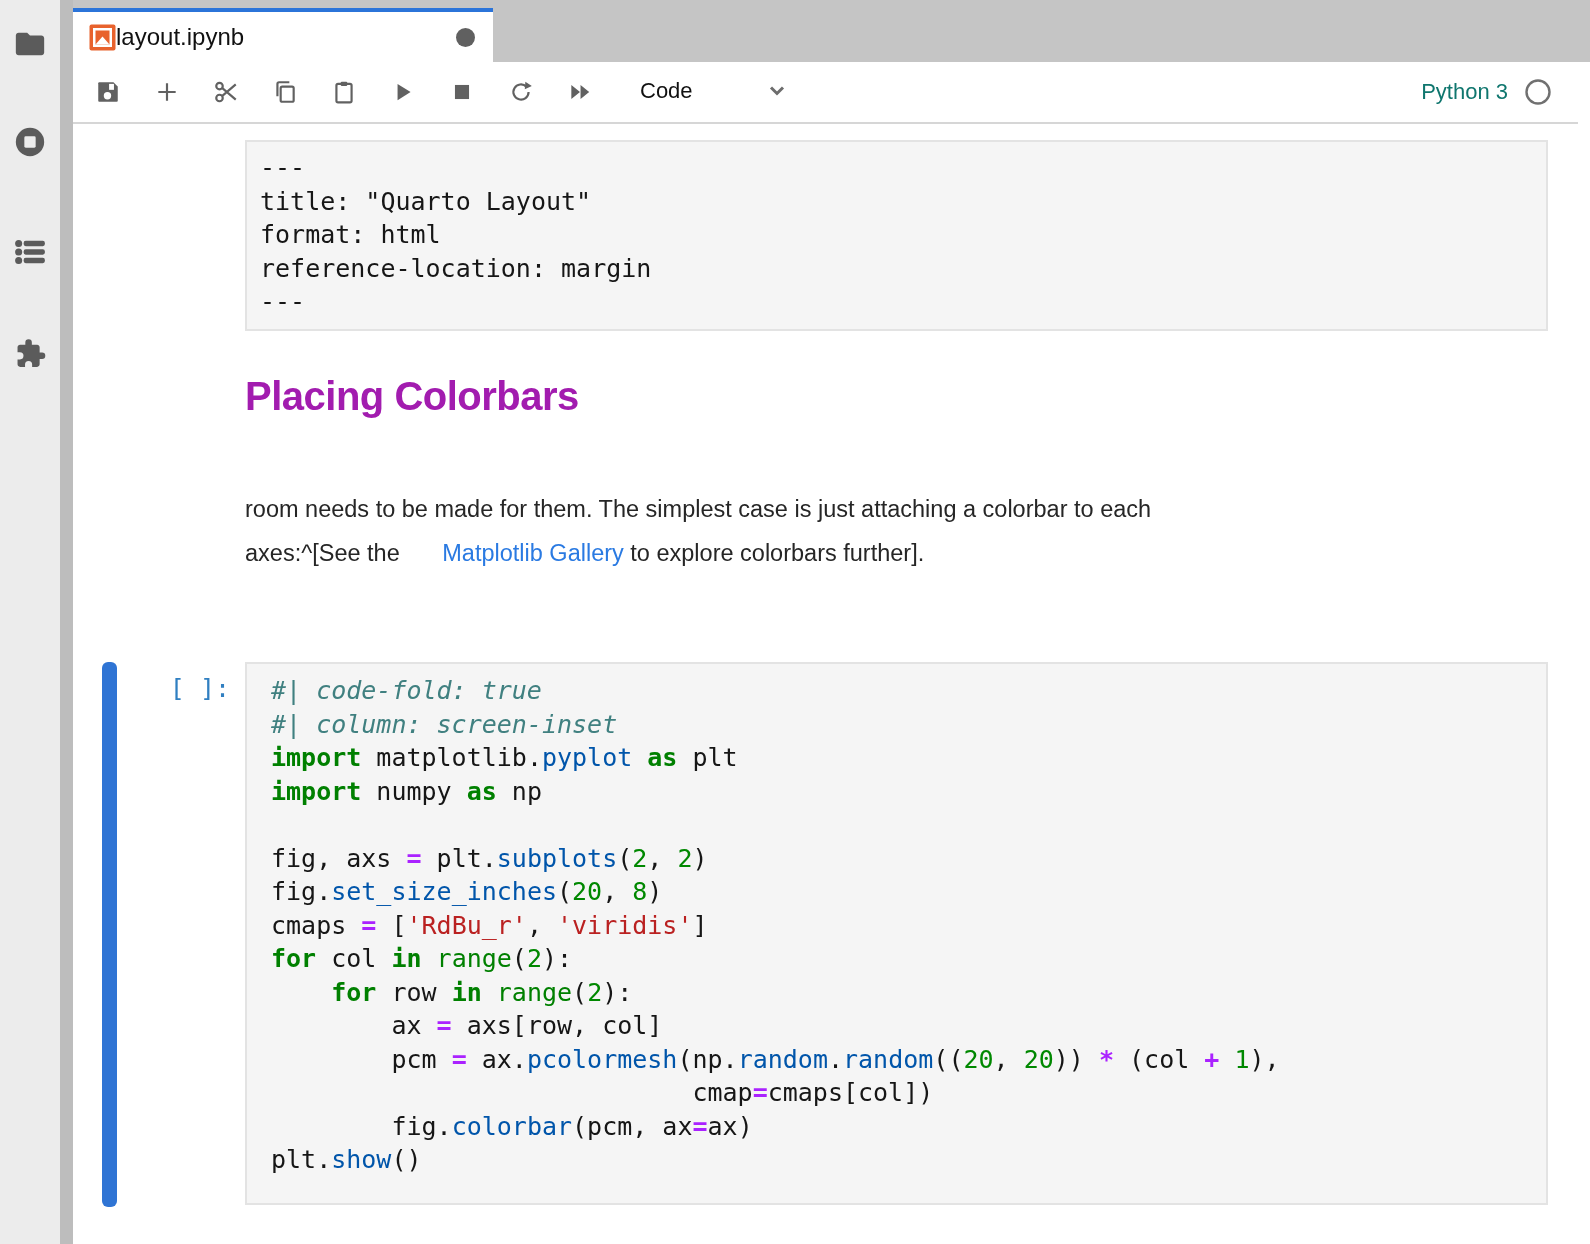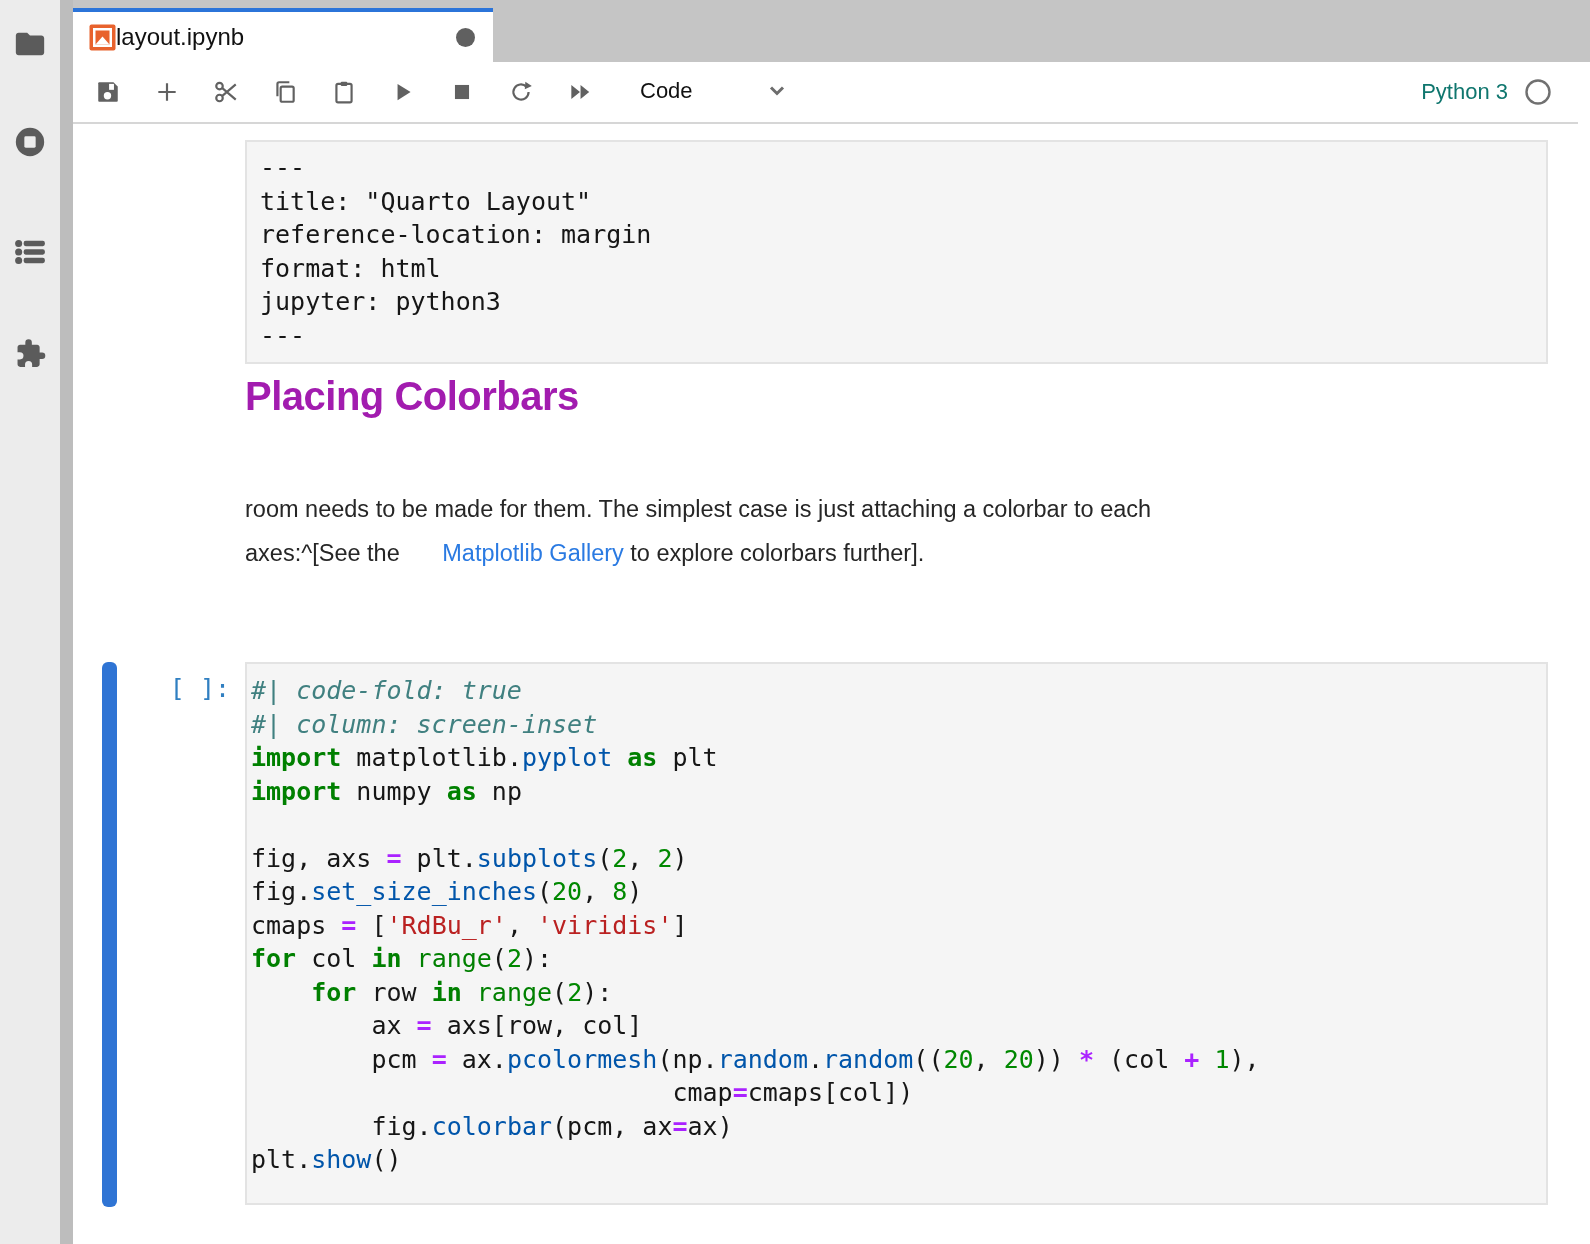--- a/index.html
+++ b/index.html
@@ -85,21 +85,21 @@
     background:#2f74d4; border-radius:6px; cursor:pointer;
   }
   #code-prompt {
     position:absolute; left:0; top:550px; width:157px; text-align:right;
     font-family:"DejaVu Sans Mono","Liberation Mono",monospace;
     font-size:25px; color:#307fc1; white-space:pre;
   }
   #code-cell {
     position:absolute; left:172px; top:538px; width:1303px;
     background:#f5f5f5; border:2px solid #e3e3e3;
-    padding:10px 16px 26px 4px;
+    padding:10px 16px 26px 24px;
     font-family:"DejaVu Sans Mono","Liberation Mono",monospace;
     font-size:25px; line-height:33.5px; color:#161616;
     white-space:pre; cursor:text;
   }
   .code-line { min-height:33.5px; }
   .tok-k { font-weight:bold; }
   .tok-o { font-weight:bold; }
   .tok-c { font-style:italic; }
 </style>
 </head>
@@ -214,21 +214,21 @@
     <span id="kernel-status">
       <svg viewBox="0 0 28 28">
           <circle cx="14" cy="14" r="11.5" fill="none" stroke="#707070" stroke-width="2.4"></circle>
         </svg>
     </span>
   </div>
 </div>
 
 <div id="content">
 
-  <div id="raw-cell"><div class="code-line">---</div><div class="code-line">title: "Quarto Layout"</div><div class="code-line">reference-location: margin</div><div class="code-line">format: html</div><div class="code-line">jupyter: python3</div><div class="code-line">---</div></div>
+  <div id="raw-cell"><div class="code-line">---</div><div class="code-line">title: "Quarto Layout"</div><div class="code-line">format: html</div><div class="code-line">reference-location: margin</div><div class="code-line">---</div></div>
 
   <div id="md-cell">
     <div id="md-heading">Placing Colorbars</div>
     <div id="md-paragraph">
       <br>
       <span>room needs to be made for them. The simplest case is just attaching a colorbar to each</span><br>
       <span>axes:^[See the </span><a>Matplotlib Gallery</a><span> to explore colorbars further].</span>
     </div>
   </div>
 

